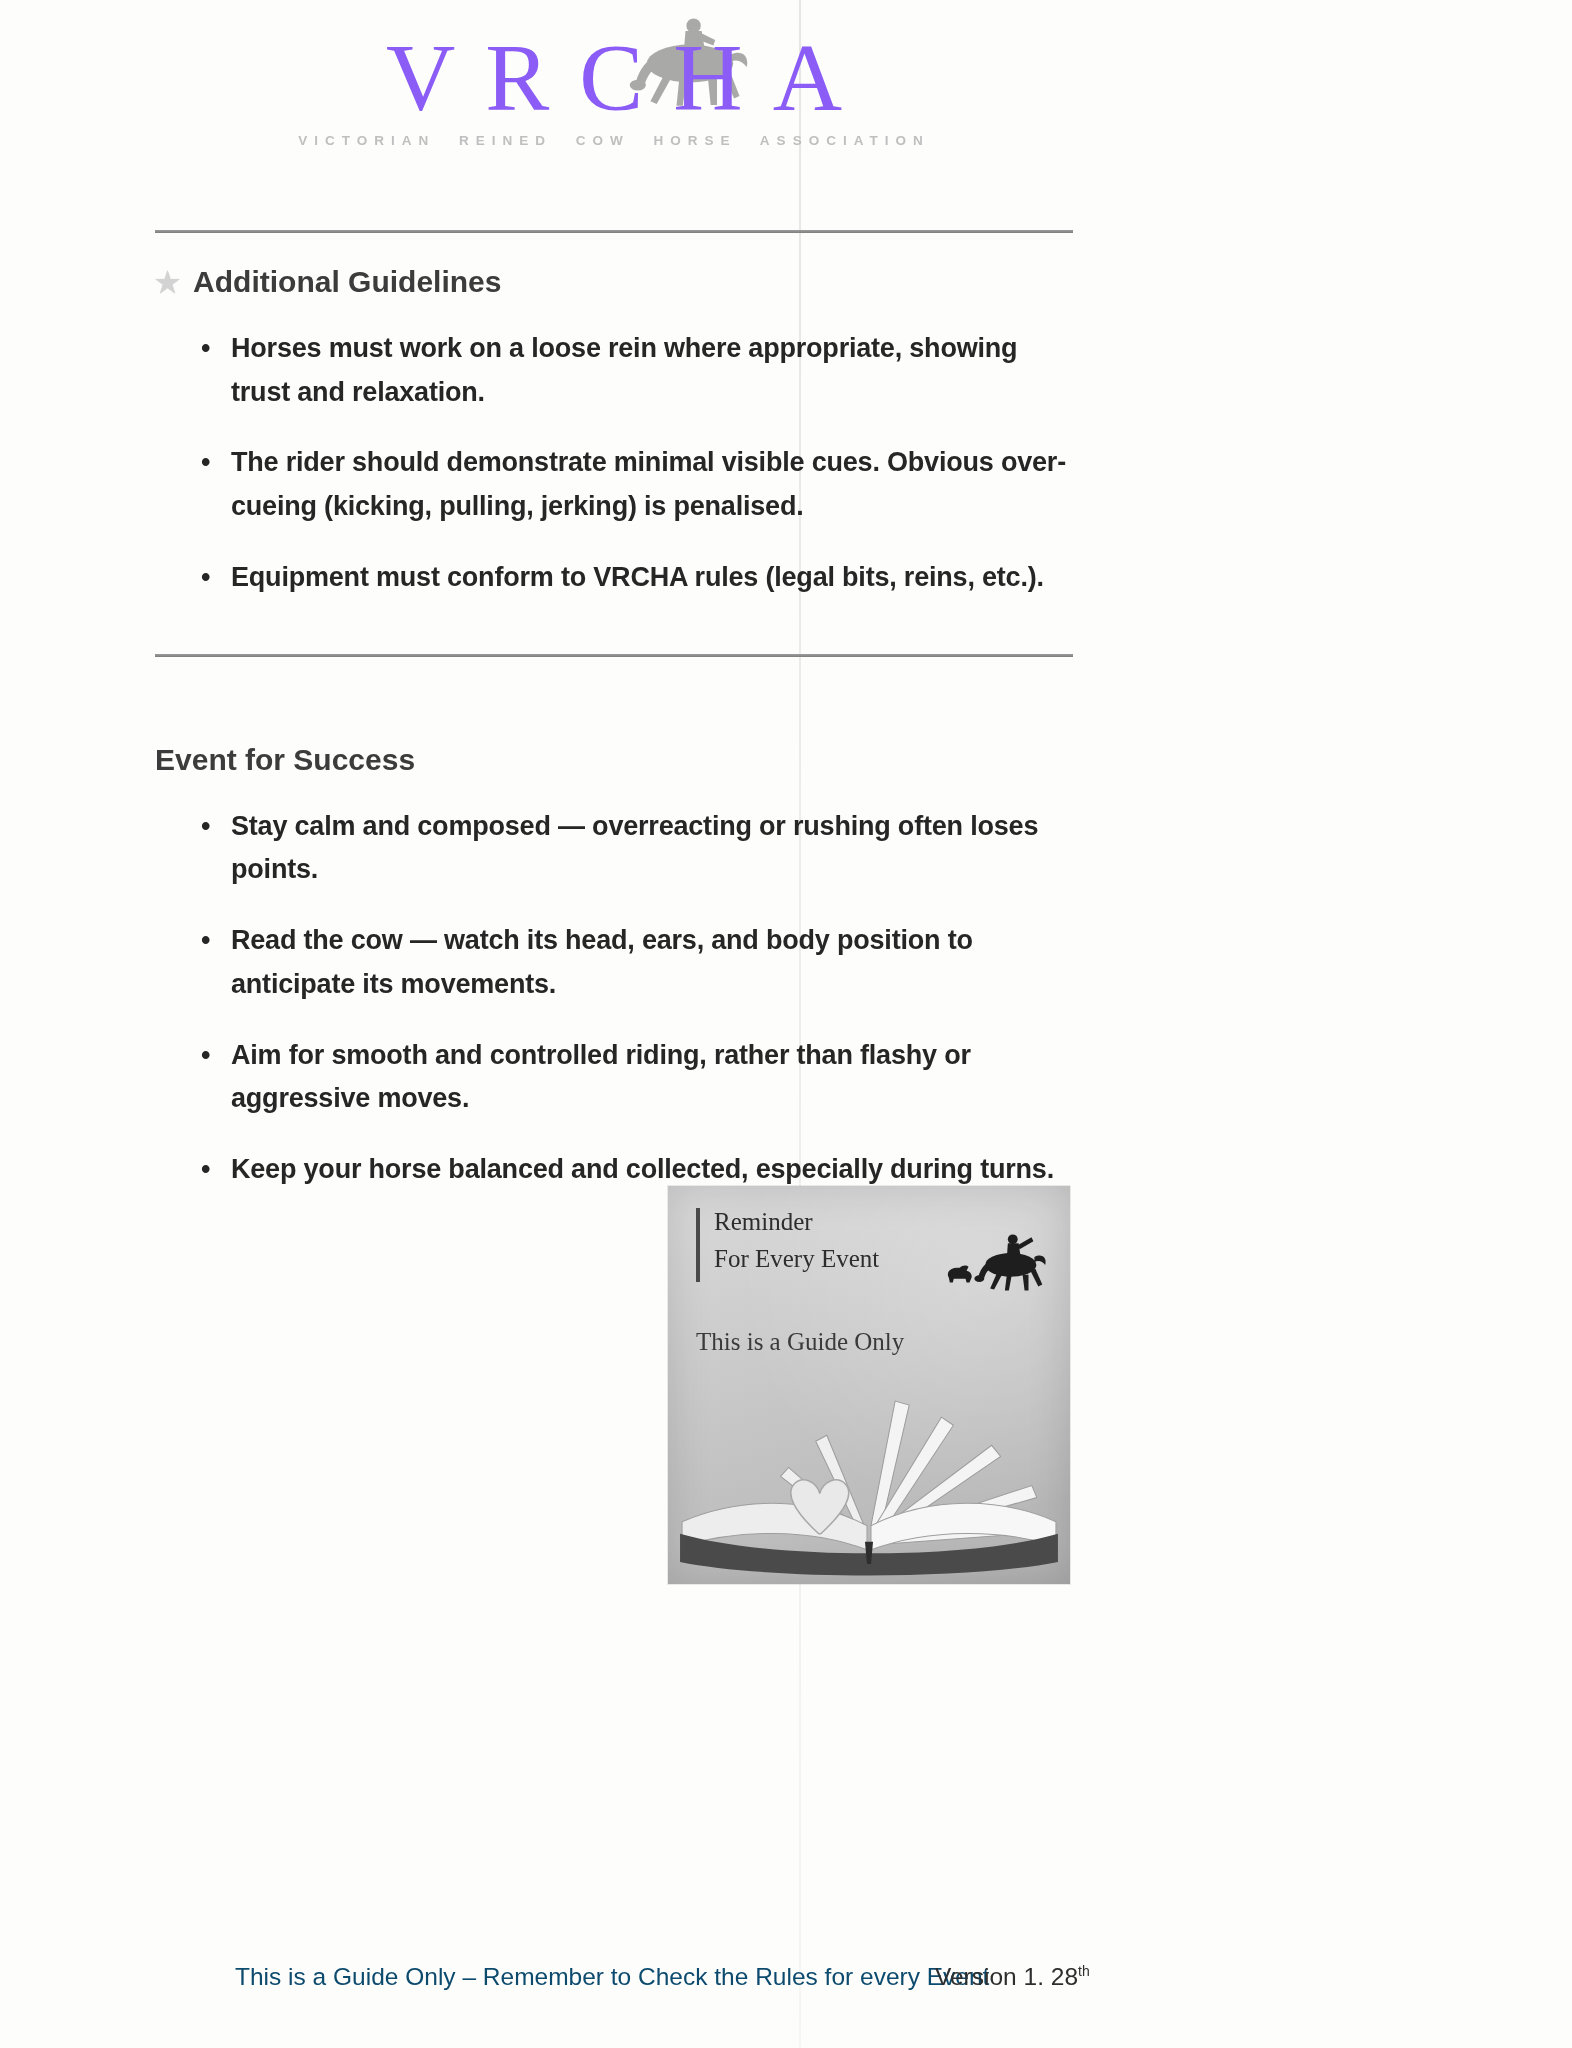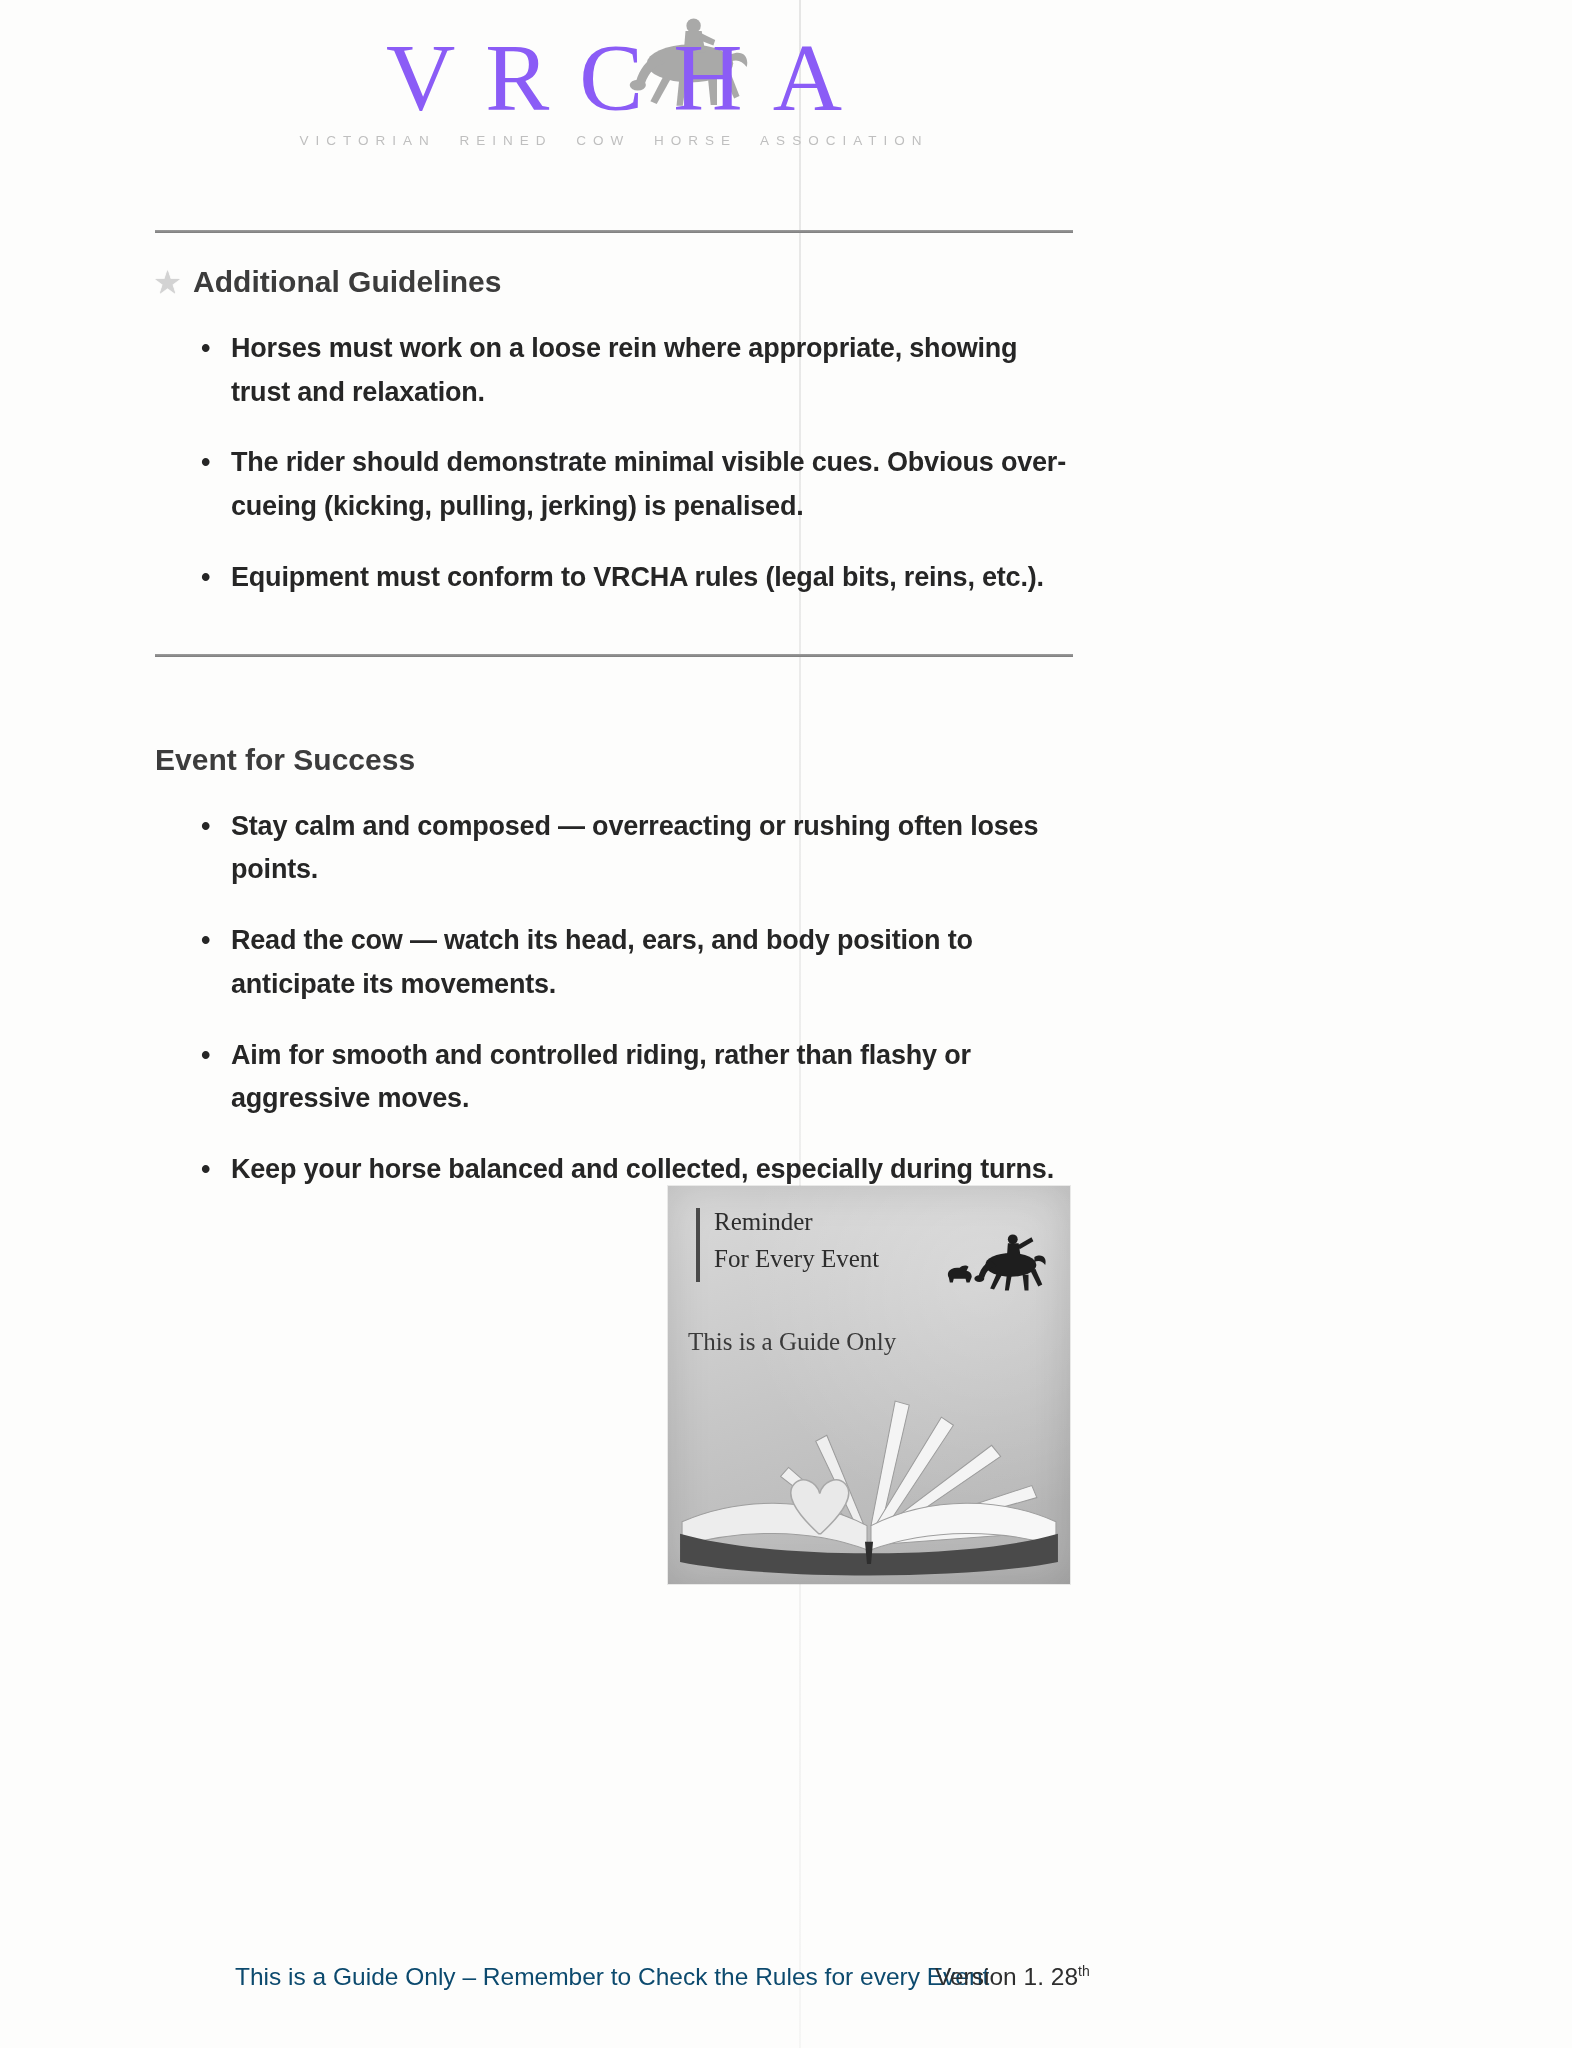--- a/index.html
+++ b/index.html
@@ -27,21 +27,21 @@
   .logo-acronym {
     position:relative; z-index:2;
     font-family:"Liberation Serif", serif;
     font-size:96px; line-height:1.05;
     letter-spacing:30px; padding-left:30px;
     color:#8b5cf6; font-weight:400;
   }
   .logo-subtitle {
     position:relative; z-index:2;
     margin-top:4px;
-    font-size:13.5px; font-weight:400;
+    font-size:13.5px; font-weight:700;
     letter-spacing:7px; word-spacing:13px;
     color:#bfbfbf;
   }
 
   
   .divider { height:3px; background:linear-gradient(#9d9d9d,#7d7d7d); }
   .divider.top { margin-top:34px; }
   .divider.mid { margin-top:54px; }
 
   .section-head {
@@ -74,21 +74,21 @@
     font-family:"Liberation Serif", serif;
   }
   .rem-left {
     position:absolute; top:22px; left:28px;
     border-left:4px solid #4a4a4a; padding-left:14px;
     color:#2d2d2d;
   }
   .rem-kicker  { font-size:25px; margin-bottom:9px; }
   .rem-kicker2 { font-size:25px; margin-bottom:9px; }
   .rem-check   { font-size:40px; font-weight:700; color:#222; letter-spacing:.5px; margin-left:-4px; white-space:nowrap; }
-  .rem-guide   { position:absolute; top:142px; left:20px; font-size:25px; color:#3a3a3a; }
+  .rem-guide   { position:absolute; top:142px; left:28px; font-size:25px; color:#3a3a3a; }
   .rem-horse   { position:absolute; top:34px; right:12px; width:118px; height:76px; }
   .rem-book    { position:absolute; left:0; bottom:-2px; width:100%; height:205px; }
 
   
   .footer-note    { position:absolute; left:235px; top:1963px; font-size:24.5px; color:#0c4a6e; }
   .footer-version { position:absolute; left:935px; top:1963px; font-size:24.5px; color:#2e2e2e; }
   .footer-version sup { font-size:14px; }
 </style>
 </head>
 <body>

